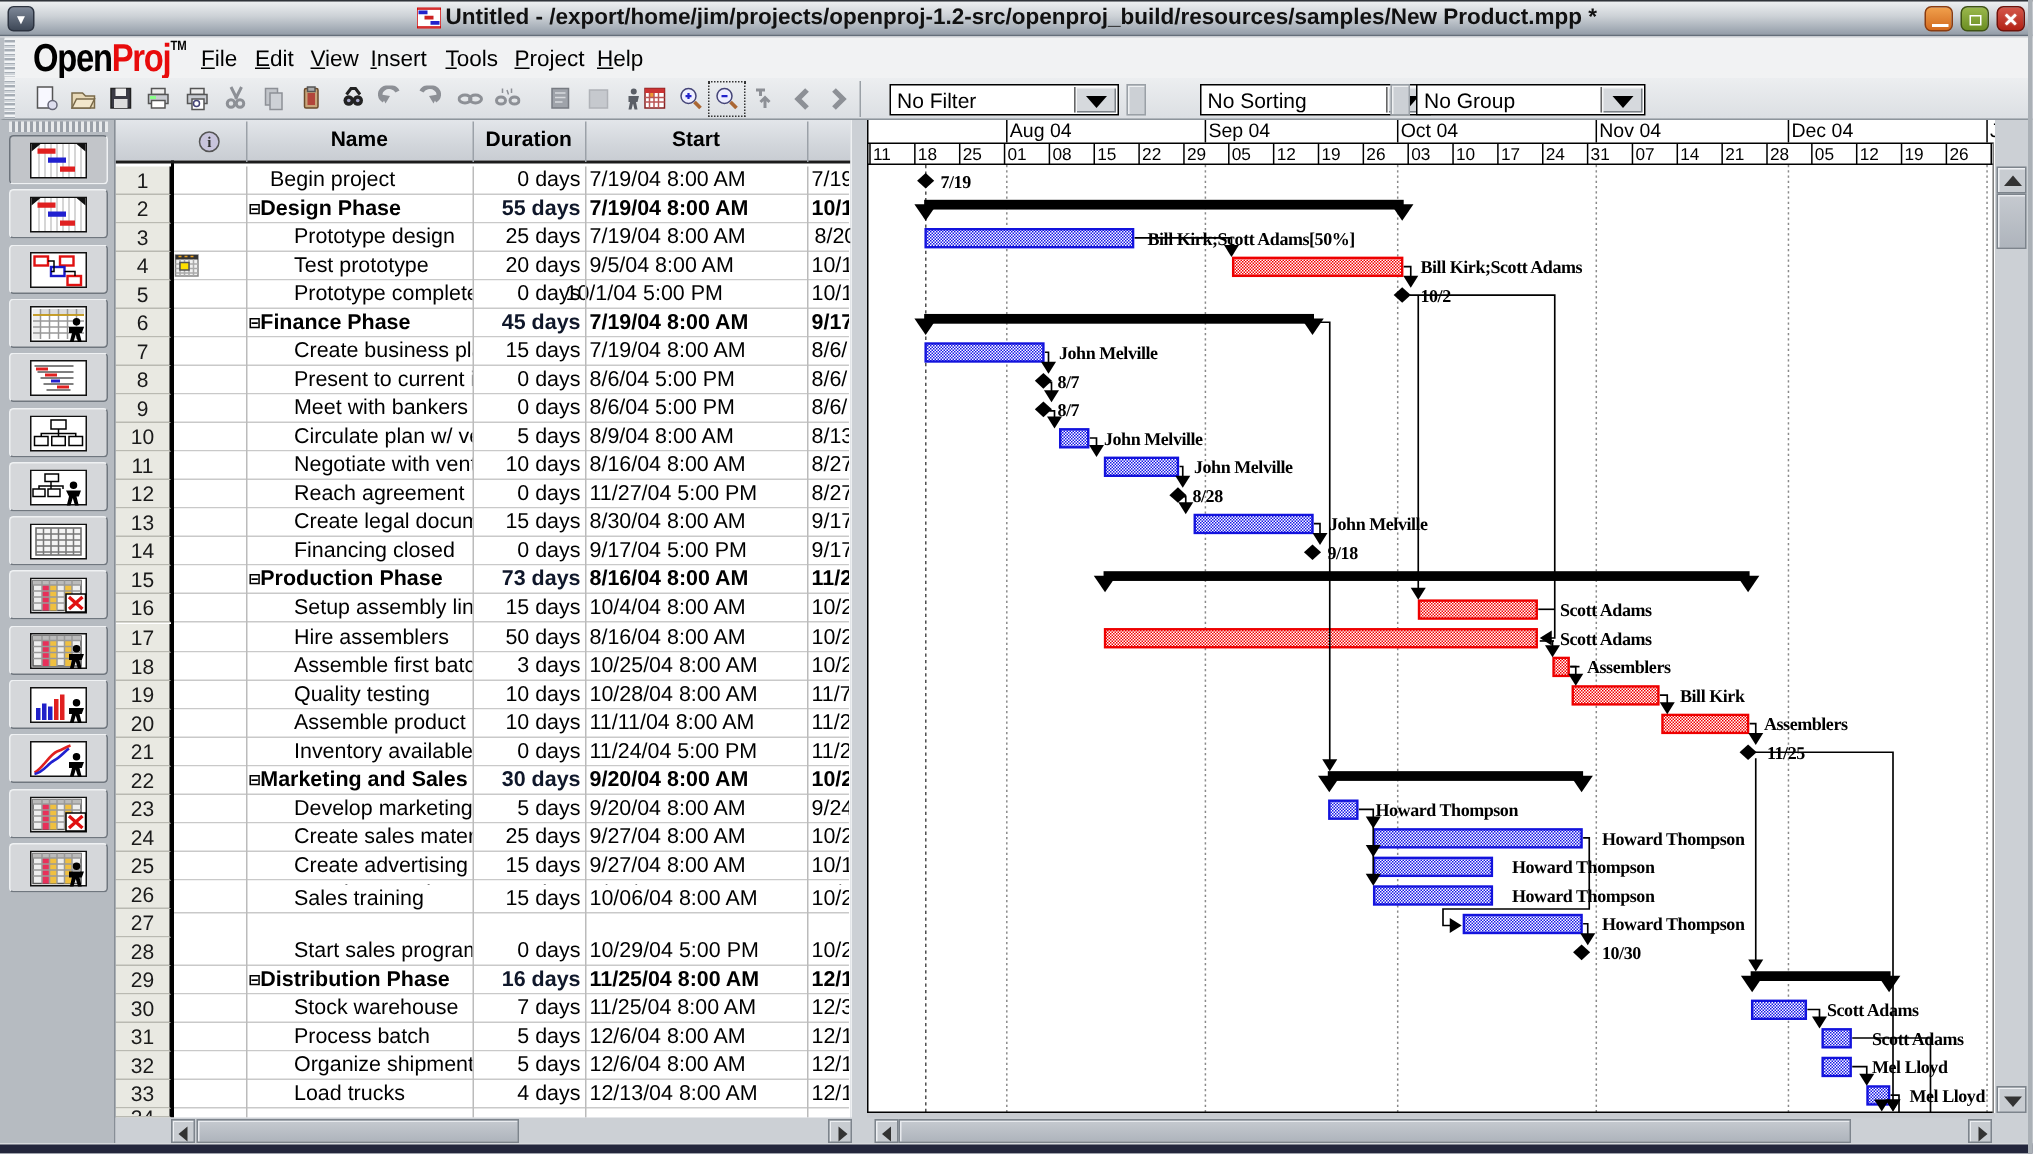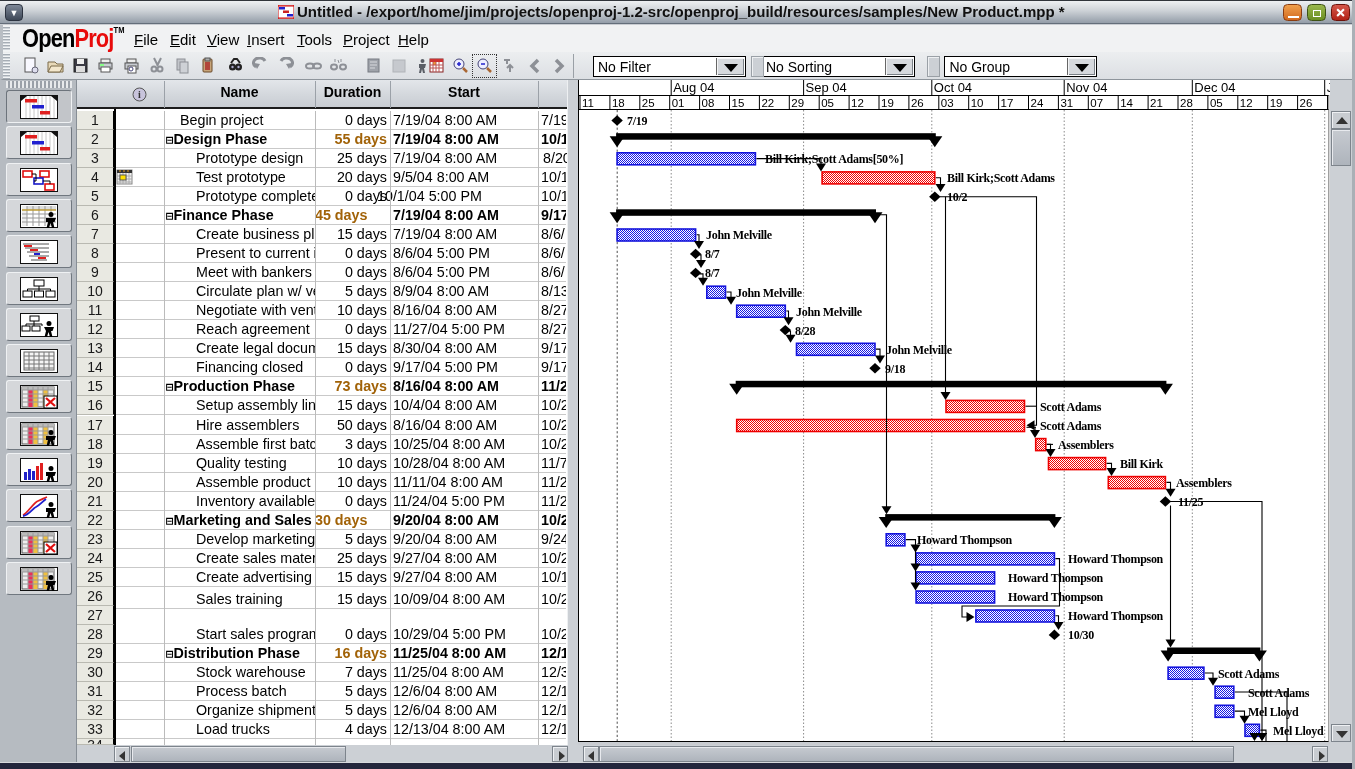--- a/index.html
+++ b/index.html
@@ -31,21 +31,21 @@
 
 #tablewrap{left:77px;top:80px;width:490px;height:683px;background:#fff}
 #thead{left:77px;top:80px;width:490px;height:29px;background:linear-gradient(#e3e6ea 0%,#d2d6db 60%,#c9cdd3 100%);border-bottom:2px solid #1c1c1c}
 .hcell{top:84px;font-weight:bold;font-size:14px;color:#000;text-align:center}
 .hline{top:81px;width:1px;height:27px;background:#9ba1a8}
 .rnum{left:77px;width:37px;background:#e9e9e2;border-bottom:1px solid #b9b9b1;border-right:1px solid #000;text-align:center;font-size:14px;color:#1a1a1a}
 .tline{background:#bbbbbb;width:1px}
 .trow{left:114px;width:452px;border-bottom:1px solid #c9c9c9;background:#fff}
 .cell{position:absolute;top:0;height:100%;overflow:hidden;font-size:14.3px;white-space:nowrap;color:#000}
 .bold{font-weight:bold}
-.gray{color:#a16207}
+.gray{color:#0f172a}
 
 #chart{left:578px;top:80px}
 
 .sbtrack{background:#ccd0d5}
 .sbthumb{background:linear-gradient(#c6cad0,#aeb4bc);border:1px solid #7d848c;box-shadow:inset 1px 1px 0 #e8eaee}
 .sbbtn{background:#c8ccd1;border:1px solid #7d848c;box-shadow:inset 1px 1px 0 #eef0f3;text-align:center}
 .arr{width:0;height:0;position:absolute}
 
 #status{left:0;top:762px;width:1355px;height:7px;background:#23263c;border-top:1px solid #d8dadd}
 #rsb{left:1330px;top:80px;width:22px;height:682px;background:#ccd0d5}
@@ -183,21 +183,21 @@
     </svg></div>
 <div class="abs ticon" style="left:550px"><svg width="17" height="17" style="">
       <path d="M6 3l6 6-6 6" stroke="#8d9096" stroke-width="3.5" fill="none"></path>
     </svg></div>
 <div class="abs" style="left:472px;top:54px;width:25px;height:24px;border:1px dotted #333"></div>
 <div class="abs" style="left:573px;top:54px;width:1px;height:24px;background:#9aa0a6"></div>
 <div class="abs combo" style="left:593px;width:153px">
     <span class="txt">No Filter</span>
     <span class="btn"></span>
   </div>
-<div class="abs combo" style="left:761px;width:154px">
+<div class="abs combo" style="left:800px;width:154px">
     <span class="txt">No Sorting</span>
     <span class="btn"></span>
   </div>
 <div class="abs combo" style="left:944.4px;width:153px">
     <span class="txt">No Group</span>
     <span class="btn"></span>
   </div>
 <div class="abs sep" style="left:750.5px"></div>
 <div class="abs sep" style="left:927px"></div>
 <div class="abs" id="tablewrap"></div>
@@ -239,21 +239,21 @@
 <div class="abs rnum" style="top:186.9px;height:19.05px;line-height:19px">5</div>
 <div class="abs trow" style="top:186.9px;height:19.05px;line-height:18px">
     <div class="cell" style="left:82px;width:119px">Prototype completed</div>
     <div class="cell" style="left:201px;width:72px;text-align:right">0 days</div>
     <div class="cell" style="left:263px;width:145px">10/1/04 5:00 PM</div>
     <div class="cell" style="left:427px;width:25px">10/1</div>
   </div>
 <div class="abs rnum" style="top:205.9px;height:19.05px;line-height:19px">6</div>
 <div class="abs trow" style="top:205.9px;height:19.05px;line-height:18px">
     <div class="cell bold" style="left:52px;width:149px"><span style="font-family:'Liberation Mono',monospace;font-size:12.5px">⊟</span>Finance Phase</div>
-    <div class="cell bold gray" style="left:201px;width:72px;text-align:left">45 days</div>
+    <div class="cell bold gray" style="left:201px;width:72px;text-align:right">45 days</div>
     <div class="cell bold" style="left:279px;width:145px">7/19/04 8:00 AM</div>
     <div class="cell bold" style="left:427px;width:25px">9/17</div>
   </div>
 <div class="abs rnum" style="top:225.0px;height:19.05px;line-height:19px">7</div>
 <div class="abs trow" style="top:225.0px;height:19.05px;line-height:18px">
     <div class="cell" style="left:82px;width:119px">Create business plan</div>
     <div class="cell" style="left:201px;width:72px;text-align:right">15 days</div>
     <div class="cell" style="left:279px;width:145px">7/19/04 8:00 AM</div>
     <div class="cell" style="left:427px;width:25px">8/6/</div>
   </div>
@@ -351,21 +351,21 @@
 <div class="abs rnum" style="top:491.7px;height:19.05px;line-height:19px">21</div>
 <div class="abs trow" style="top:491.7px;height:19.05px;line-height:18px">
     <div class="cell" style="left:82px;width:119px">Inventory available</div>
     <div class="cell" style="left:201px;width:72px;text-align:right">0 days</div>
     <div class="cell" style="left:279px;width:145px">11/24/04 5:00 PM</div>
     <div class="cell" style="left:427px;width:25px">11/2</div>
   </div>
 <div class="abs rnum" style="top:510.8px;height:19.05px;line-height:19px">22</div>
 <div class="abs trow" style="top:510.8px;height:19.05px;line-height:18px">
     <div class="cell bold" style="left:52px;width:149px"><span style="font-family:'Liberation Mono',monospace;font-size:12.5px">⊟</span>Marketing and Sales Phase</div>
-    <div class="cell bold gray" style="left:201px;width:72px;">30 days</div>
+    <div class="cell bold gray" style="left:201px;width:72px;text-align:right">30 days</div>
     <div class="cell bold" style="left:279px;width:145px">9/20/04 8:00 AM</div>
     <div class="cell bold" style="left:427px;width:25px">10/2</div>
   </div>
 <div class="abs rnum" style="top:529.8px;height:19.05px;line-height:19px">23</div>
 <div class="abs trow" style="top:529.8px;height:19.05px;line-height:18px">
     <div class="cell" style="left:82px;width:119px">Develop marketing plan</div>
     <div class="cell" style="left:201px;width:72px;text-align:right">5 days</div>
     <div class="cell" style="left:279px;width:145px">9/20/04 8:00 AM</div>
     <div class="cell" style="left:427px;width:25px">9/24</div>
   </div>
@@ -387,21 +387,21 @@
 <div class="abs trow" style="top:587.0px;height:19.05px;line-height:18px">
     <div class="cell" style="left:82px;width:119px">Develop PR plan</div>
     <div class="cell" style="left:201px;width:72px;text-align:right">15 days</div>
     <div class="cell" style="left:279px;width:145px">9/27/04 8:00 AM</div>
     <div class="cell" style="left:427px;width:25px">10/1</div>
   </div>
 <div class="abs rnum" style="top:606.0px;height:19.05px;line-height:19px">27</div>
 <div class="abs trow" style="top:590px;height:19.05px;line-height:18px">
     <div class="cell" style="left:82px;width:119px">Sales training</div>
     <div class="cell" style="left:201px;width:72px;text-align:right">15 days</div>
-    <div class="cell" style="left:279px;width:145px">10/09/04 8:00 AM</div>
+    <div class="cell" style="left:279px;width:145px">10/06/04 8:00 AM</div>
     <div class="cell" style="left:427px;width:25px">10/2</div>
   </div>
 <div class="abs rnum" style="top:625.1px;height:19.05px;line-height:19px">28</div>
 <div class="abs trow" style="top:625.1px;height:19.05px;line-height:18px">
     <div class="cell" style="left:82px;width:119px">Start sales program</div>
     <div class="cell" style="left:201px;width:72px;text-align:right">0 days</div>
     <div class="cell" style="left:279px;width:145px">10/29/04 5:00 PM</div>
     <div class="cell" style="left:427px;width:25px">10/2</div>
   </div>
 <div class="abs rnum" style="top:644.1px;height:19.05px;line-height:19px">29</div>

